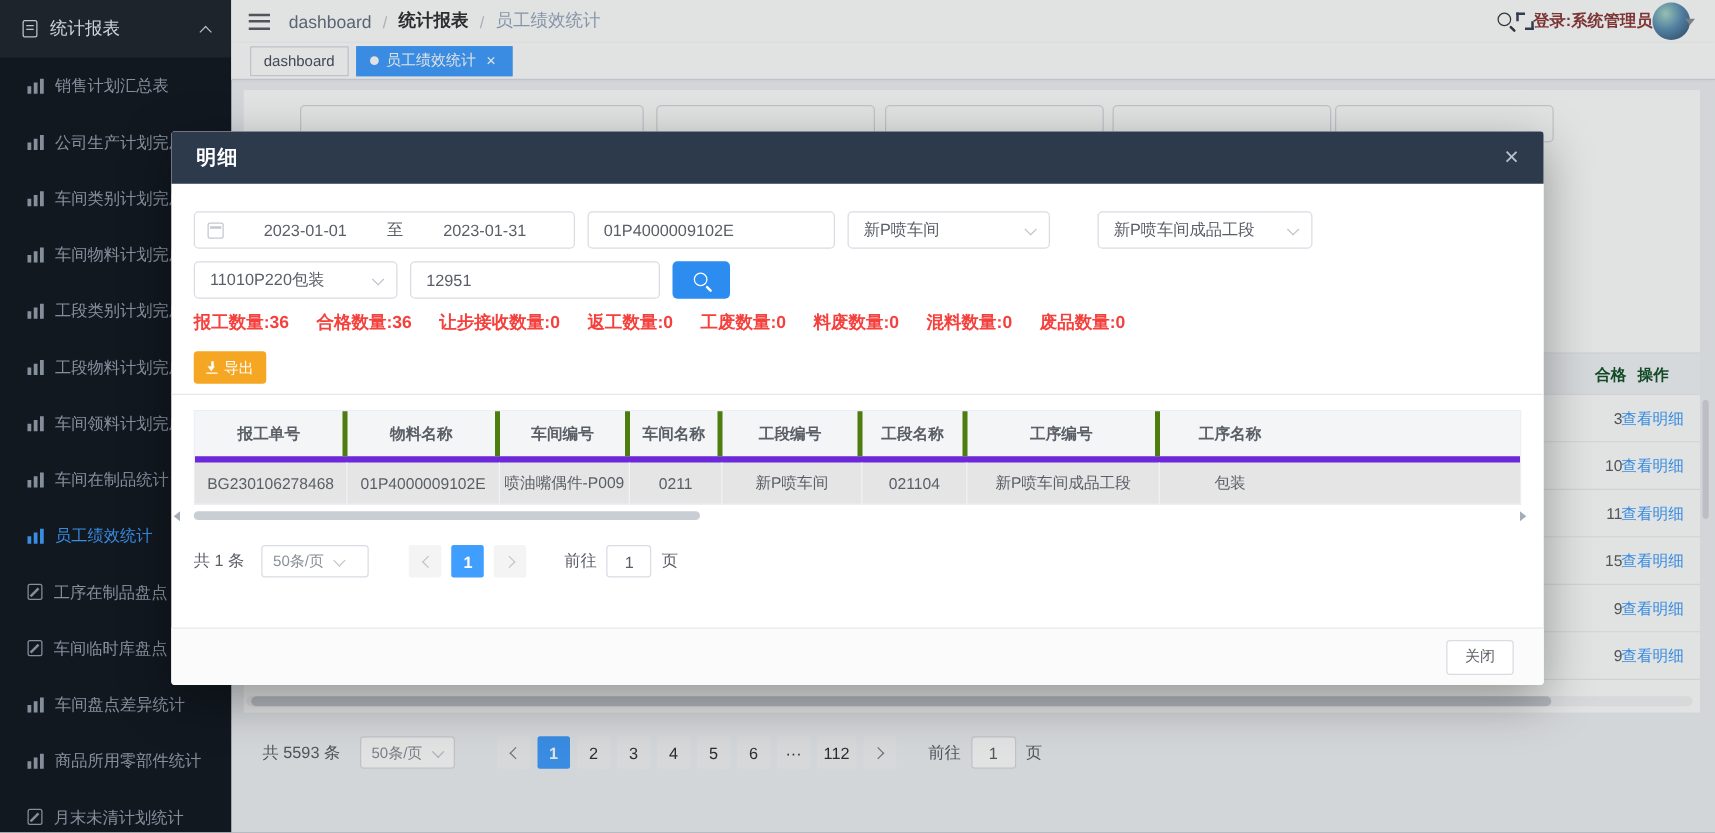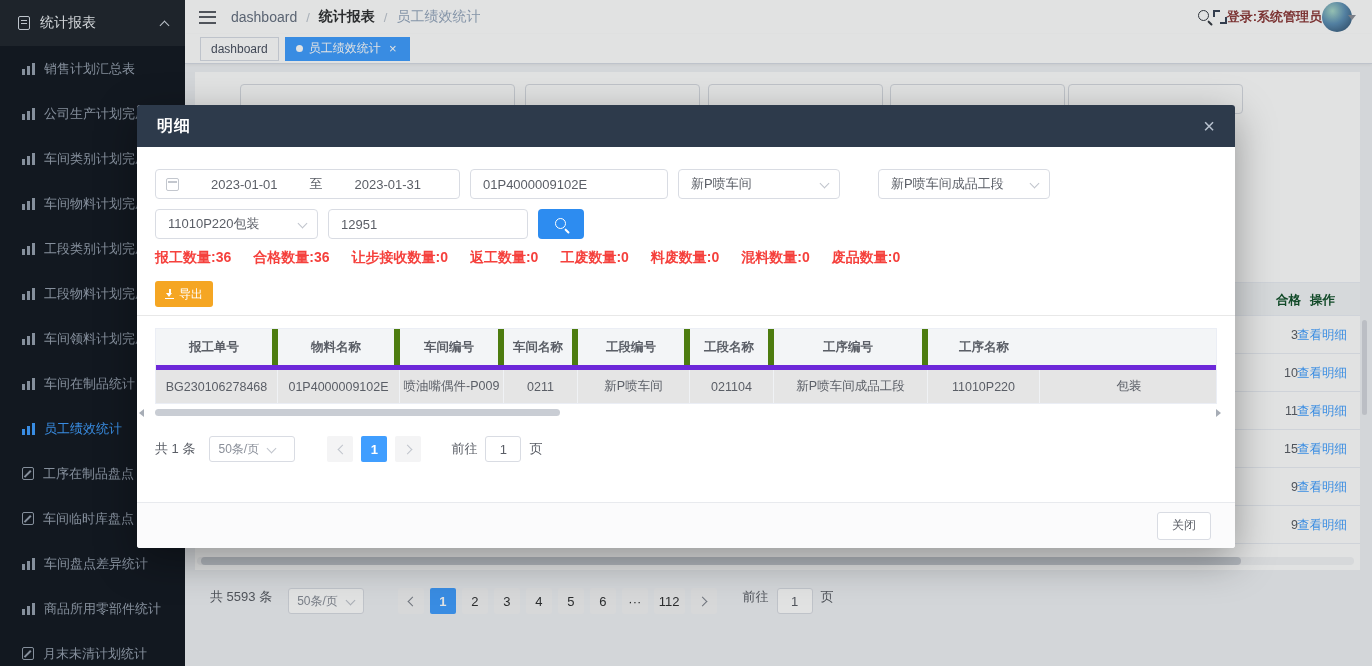--- a/index.html
+++ b/index.html
@@ -80,21 +80,21 @@
 
   
   .pg-size{height:26px;border:1px solid #d9dce3;border-radius:3px;background:#fff;display:inline-flex;align-items:center;padding:0 8px;font-size:12px;color:#8a8f99;gap:8px;cursor:pointer}
   .pg-size .chev{color:#c0c4cc}
   .pg-btn{min-width:26px;height:26px;border-radius:2px;background:#f4f4f5;display:inline-flex;align-items:center;justify-content:center;color:#7d828c;cursor:pointer}
   .pg-btn.disabled{color:#c0c4cc}
   .pg-num{min-width:26px;height:26px;border-radius:2px;background:#f4f4f5;display:inline-flex;align-items:center;justify-content:center;font-size:13px;color:#303133;padding:0 5px;cursor:pointer}
   .pg-num.active{background:#409EFF;color:#fff;font-weight:700}
   .pg-goto-input{width:36px;height:26px;border:1px solid #d9dce3;border-radius:3px;text-align:center;font-size:13px;color:#5a5e66;margin:0 8px}
 
-  .bg-pagination{position:absolute;left:210px;top:588px;height:28px;display:flex;font-size:13px;color:#5a5e66;z-index:1}
+  .bg-pagination{position:absolute;left:210px;top:588px;height:28px;display:flex;align-items:center;font-size:13px;color:#5a5e66;z-index:1}
   .bg-pagination .pg-size{margin-left:16px}
   .bg-pagination .pg-prev{margin-left:34px;margin-right:6px}
   .bg-pagination .pg-pages{display:flex;gap:6px}
   .bg-pagination .pg-next{margin-left:6px}
   .bg-pagination .pg-goto-label{margin-left:26px}
 
   
   .mask{position:absolute;inset:0;background:rgba(10,14,20,.12);z-index:10}
 
   
@@ -116,21 +116,21 @@
   .f-select .chev{margin-left:auto;color:#c0c4cc}
   .search-btn{width:46px;height:30px;background:#2d8cf0;border:none;border-radius:4px;display:inline-flex;align-items:center;justify-content:center;cursor:pointer}
   .stats{display:flex;gap:22px;margin-top:10px;font-size:14px;font-weight:700;color:#f5413d;white-space:nowrap}
   .export-btn{margin-top:14px;height:26px;padding:0 10px;background:#f5a623;border:none;border-radius:3px;color:#fff;font-size:12px;display:inline-flex;align-items:center;gap:5px;cursor:pointer}
   .dl-icon{display:inline-block;width:9px;height:10px;position:relative;border-bottom:1.5px solid #fff}
   .dl-icon::before{content:"";position:absolute;left:3.5px;top:0;width:2px;height:4px;background:#fff}
   .dl-icon::after{content:"";position:absolute;left:1px;top:3.5px;border-left:3.5px solid transparent;border-right:3.5px solid transparent;border-top:4px solid #fff}
   .modal-divider{margin:8px -18px 0;border-top:1px solid #e8e8e8}
   .m-table{margin-top:12px;border:1px solid #ebeef5}
   .m-thead{display:flex;height:36px;background:#f3f5f7}
-  .m-th{display:flex;align-items:center;justify-content:center;font-size:12.5px;font-weight:700;color:#5a5e66;border-right:6px solid #4d7c0f;flex:none}
+  .m-th{display:flex;align-items:center;justify-content:center;font-size:12.5px;font-weight:700;color:#5a5e66;border-right:4px solid #4d7c0f;flex:none}
   .m-th:last-child{border-right:none}
   .m-trow{display:flex;height:38px;background:#e5e5e5;border-top:5px solid #6d28d9}
   .m-td{display:flex;align-items:center;justify-content:center;font-size:12.5px;color:#5a5e66;border-right:1px solid #f0f2f5;overflow:hidden;white-space:nowrap;flex:none}
   .m-td:last-child{border-right:none}
   .m-cols>*:nth-child(1){width:122px}
   .m-cols>*:nth-child(2){width:122px}
   .m-cols>*:nth-child(3){width:104px}
   .m-cols>*:nth-child(4){width:74px}
   .m-cols>*:nth-child(5){width:112px}
   .m-cols>*:nth-child(6){width:84px}
@@ -454,21 +454,20 @@
             <div class="m-td">喷油嘴偶件-P009</div>
 
             <div class="m-td">0211</div>
 
             <div class="m-td">新P喷车间</div>
 
             <div class="m-td">021104</div>
 
             <div class="m-td">新P喷车间成品工段</div>
 
-            <div class="m-td">11010P220</div>
 
             <div class="m-td">包装</div>
           </div>
       </div>
 
       <div class="m-hscroll">
         <span class="arr-left"></span>
         <div class="thumb"></div>
         <span class="arr-right"></span>
       </div>

